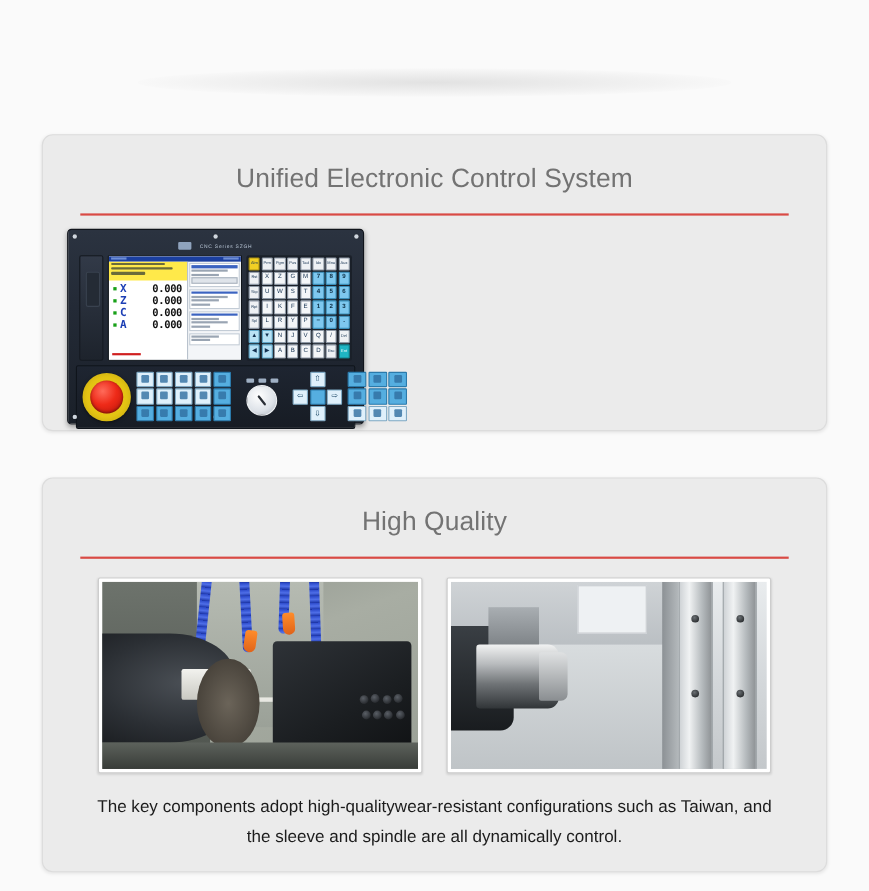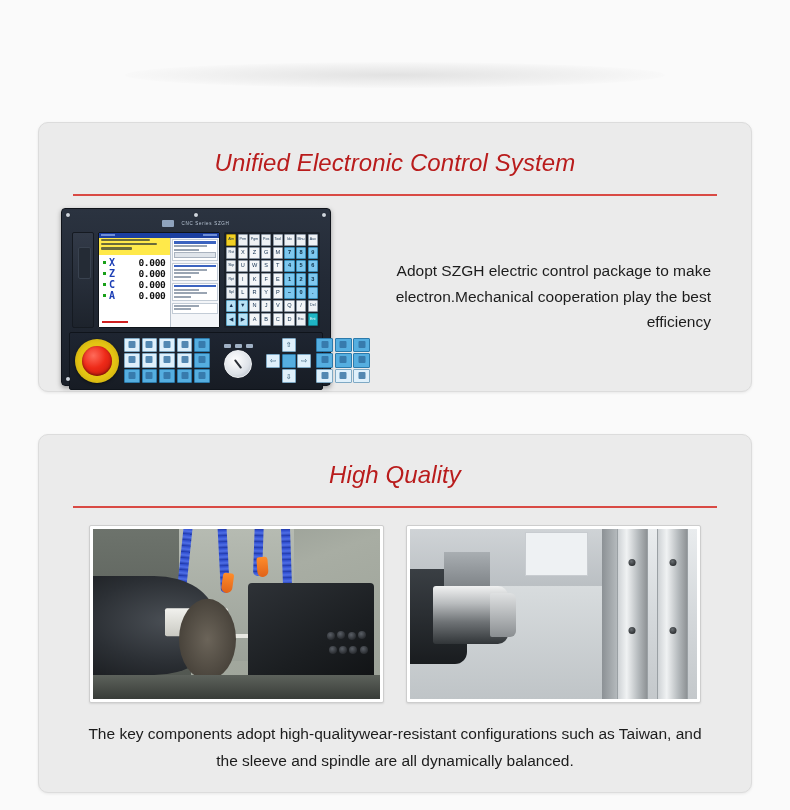--- a/index.html
+++ b/index.html
@@ -97,24 +97,23 @@
     border-radius: 10px;
     box-shadow: 0 1px 3px rgba(0,0,0,0.08);
   }
   #card-1 { top: 122px; height: 270px; }
   #card-2 { top: 434px; height: 359px; }
 
   .card-title {
     text-align: center;
     font-size: 24px;
     font-weight: normal;
-    color: #b91c1c;
+    color: #737373;
     padding-top: 26px;
     letter-spacing: 0.1px;
-    font-style: italic;
   }
   .card-divider {
     height: 1.5px;
     background: #d94a44;
     margin: 17px 34px 0 34px;
   }
 
   
   .card1-body {
     display: flex;
@@ -856,21 +855,20 @@
             <div class="fkey sel"></div>
             <div class="fkey sel"></div>
             <div class="fkey"></div>
             <div class="fkey yel"></div>
             <div class="fkey teal"></div>
           </div>
         </div>
       </div>
     </div>
 
-    <p class="card1-text">Adopt SZGH electric control package to make electron.Mechanical cooperation play the best efficiency</p>
   </div>
 </section>
 
 <section class="card" id="card-2">
   <h2 class="card-title">High Quality</h2>
   <div class="card-divider"></div>
 
   <div class="photos">
 
     <div class="photo">
@@ -920,14 +918,14 @@
           </div>
         <div class="pb-spindle-body"></div>
         <div class="pb-post"></div>
         <div class="pb-collet"></div>
         <div class="pb-collet-tip"></div>
       </div>
     </div>
 
   </div>
 
-  <p class="card2-caption">The key components adopt high-qualitywear-resistant configurations such as Taiwan, and the sleeve and spindle are all dynamically balanced.</p>
+  <p class="card2-caption">The key components adopt high-qualitywear-resistant configurations such as Taiwan, and the sleeve and spindle are all dynamically control.</p>
 </section>
 
 </body></html>

